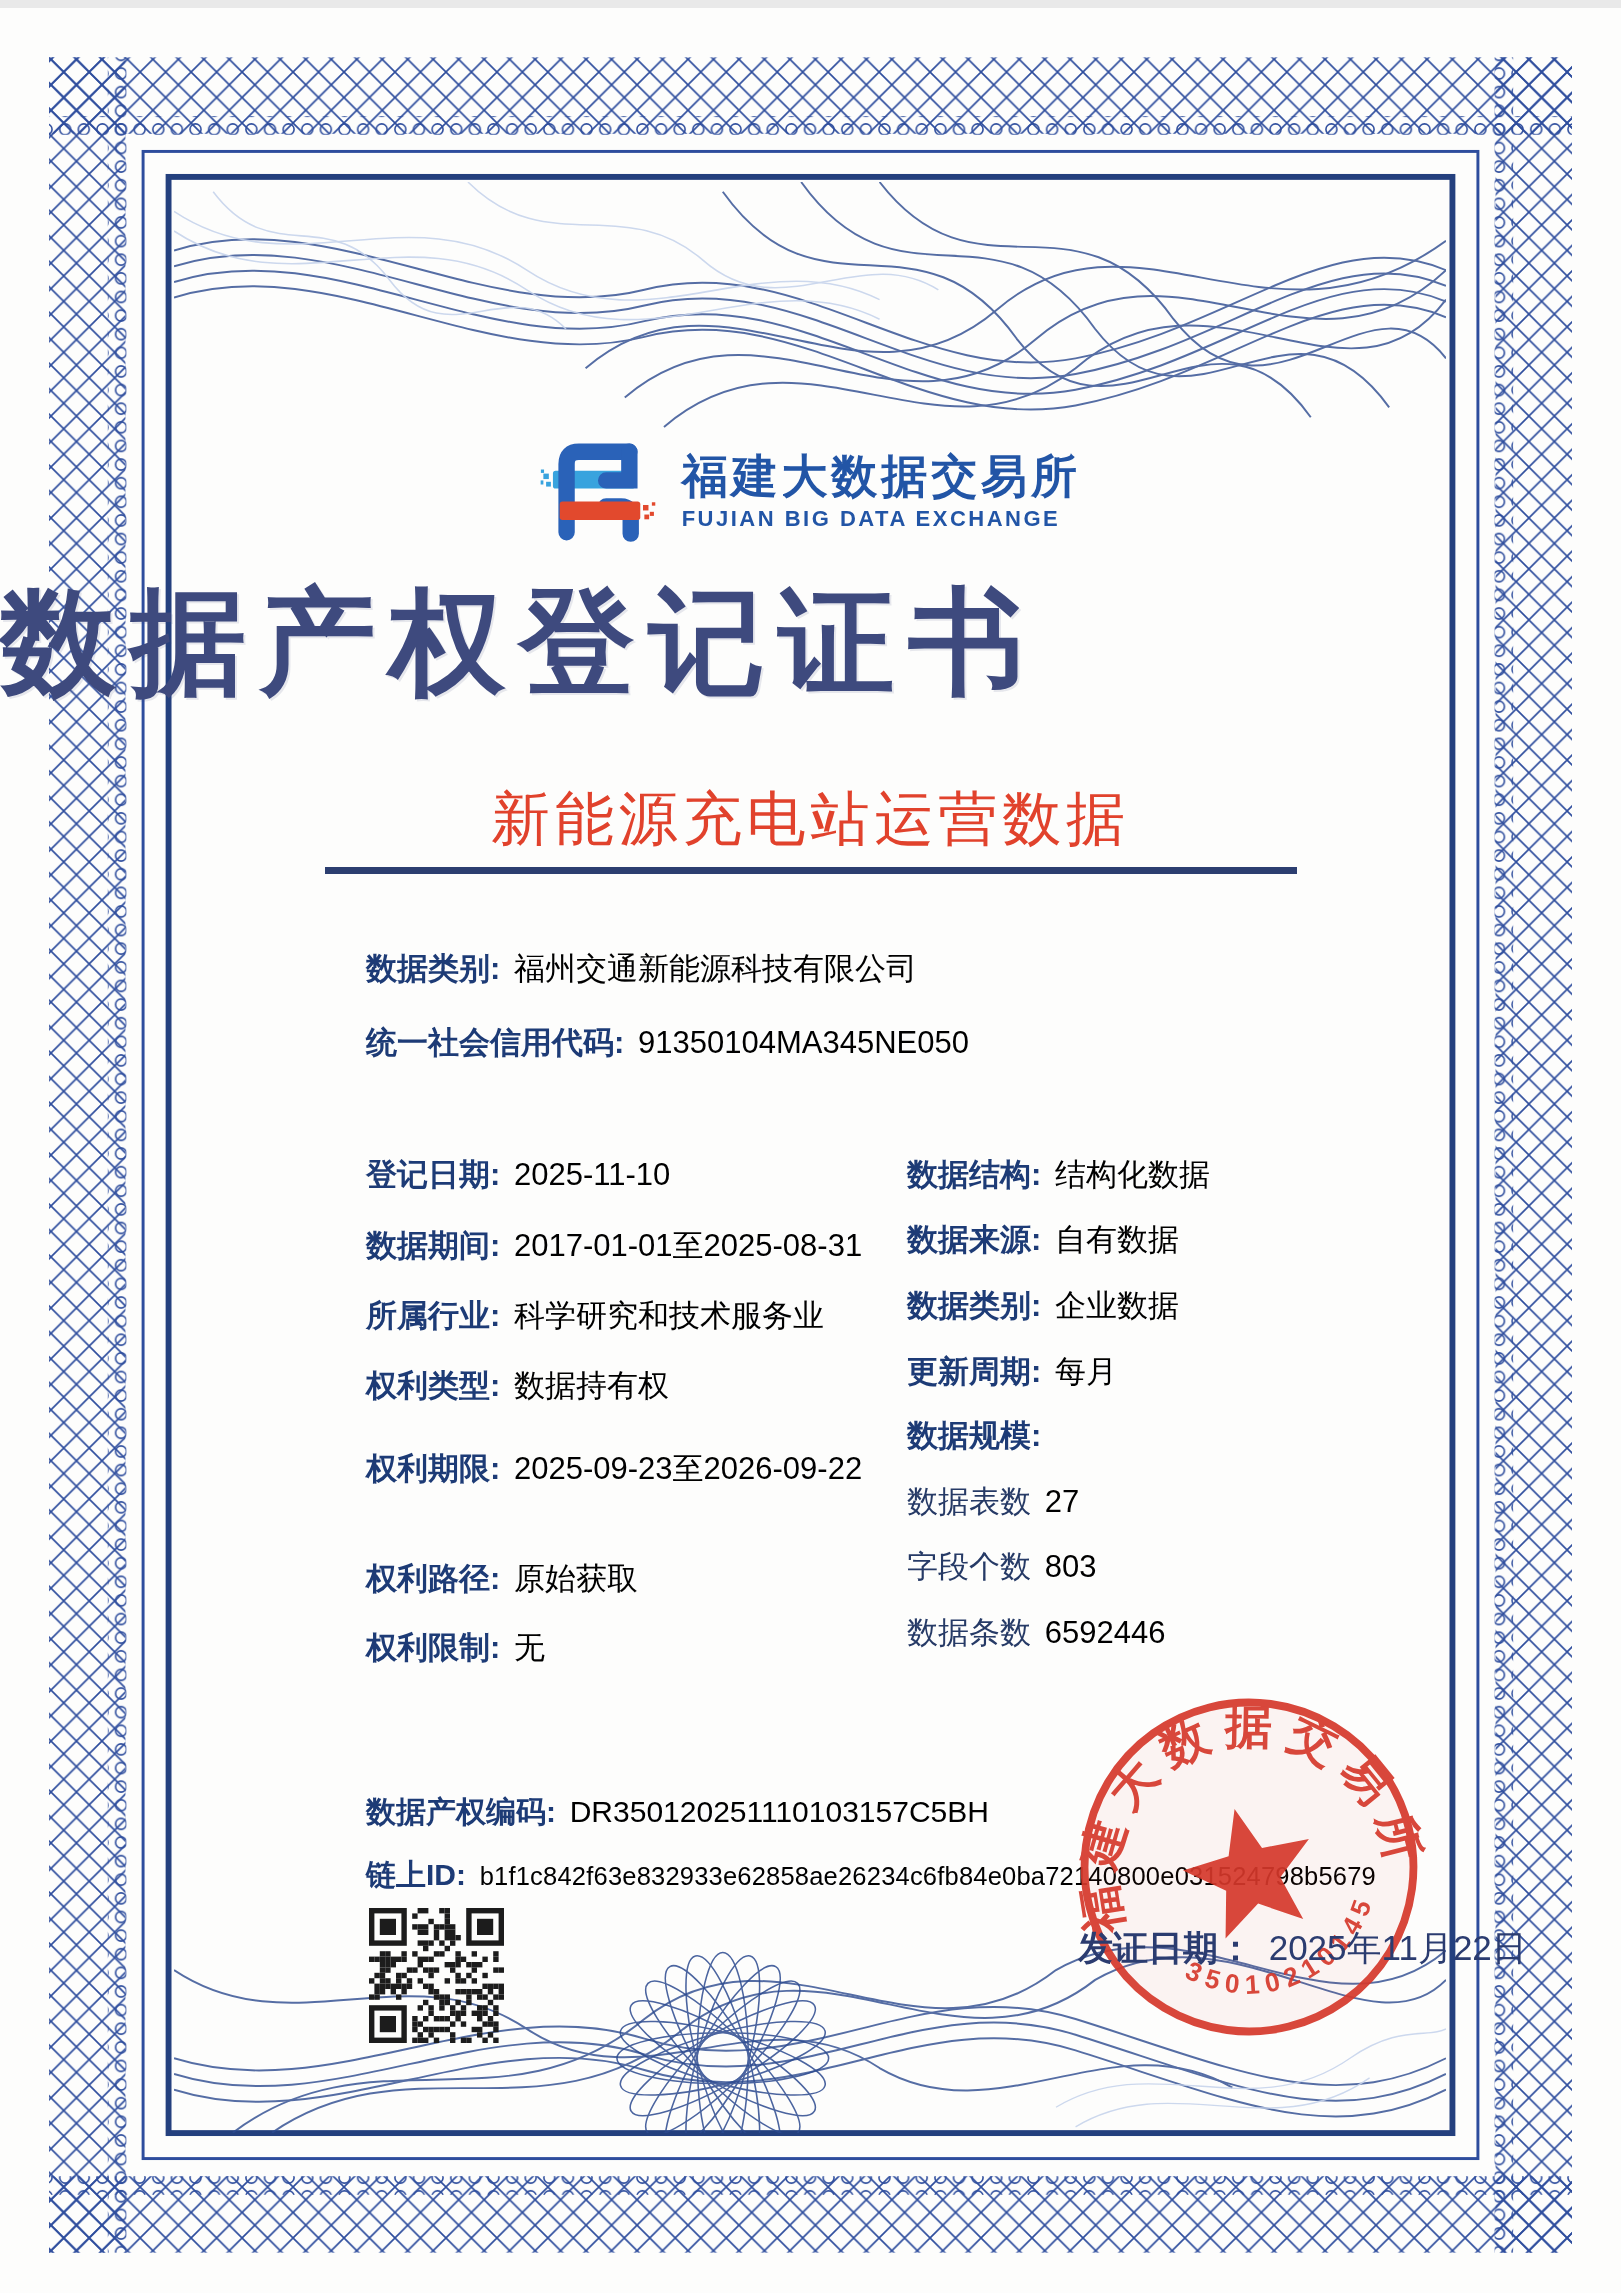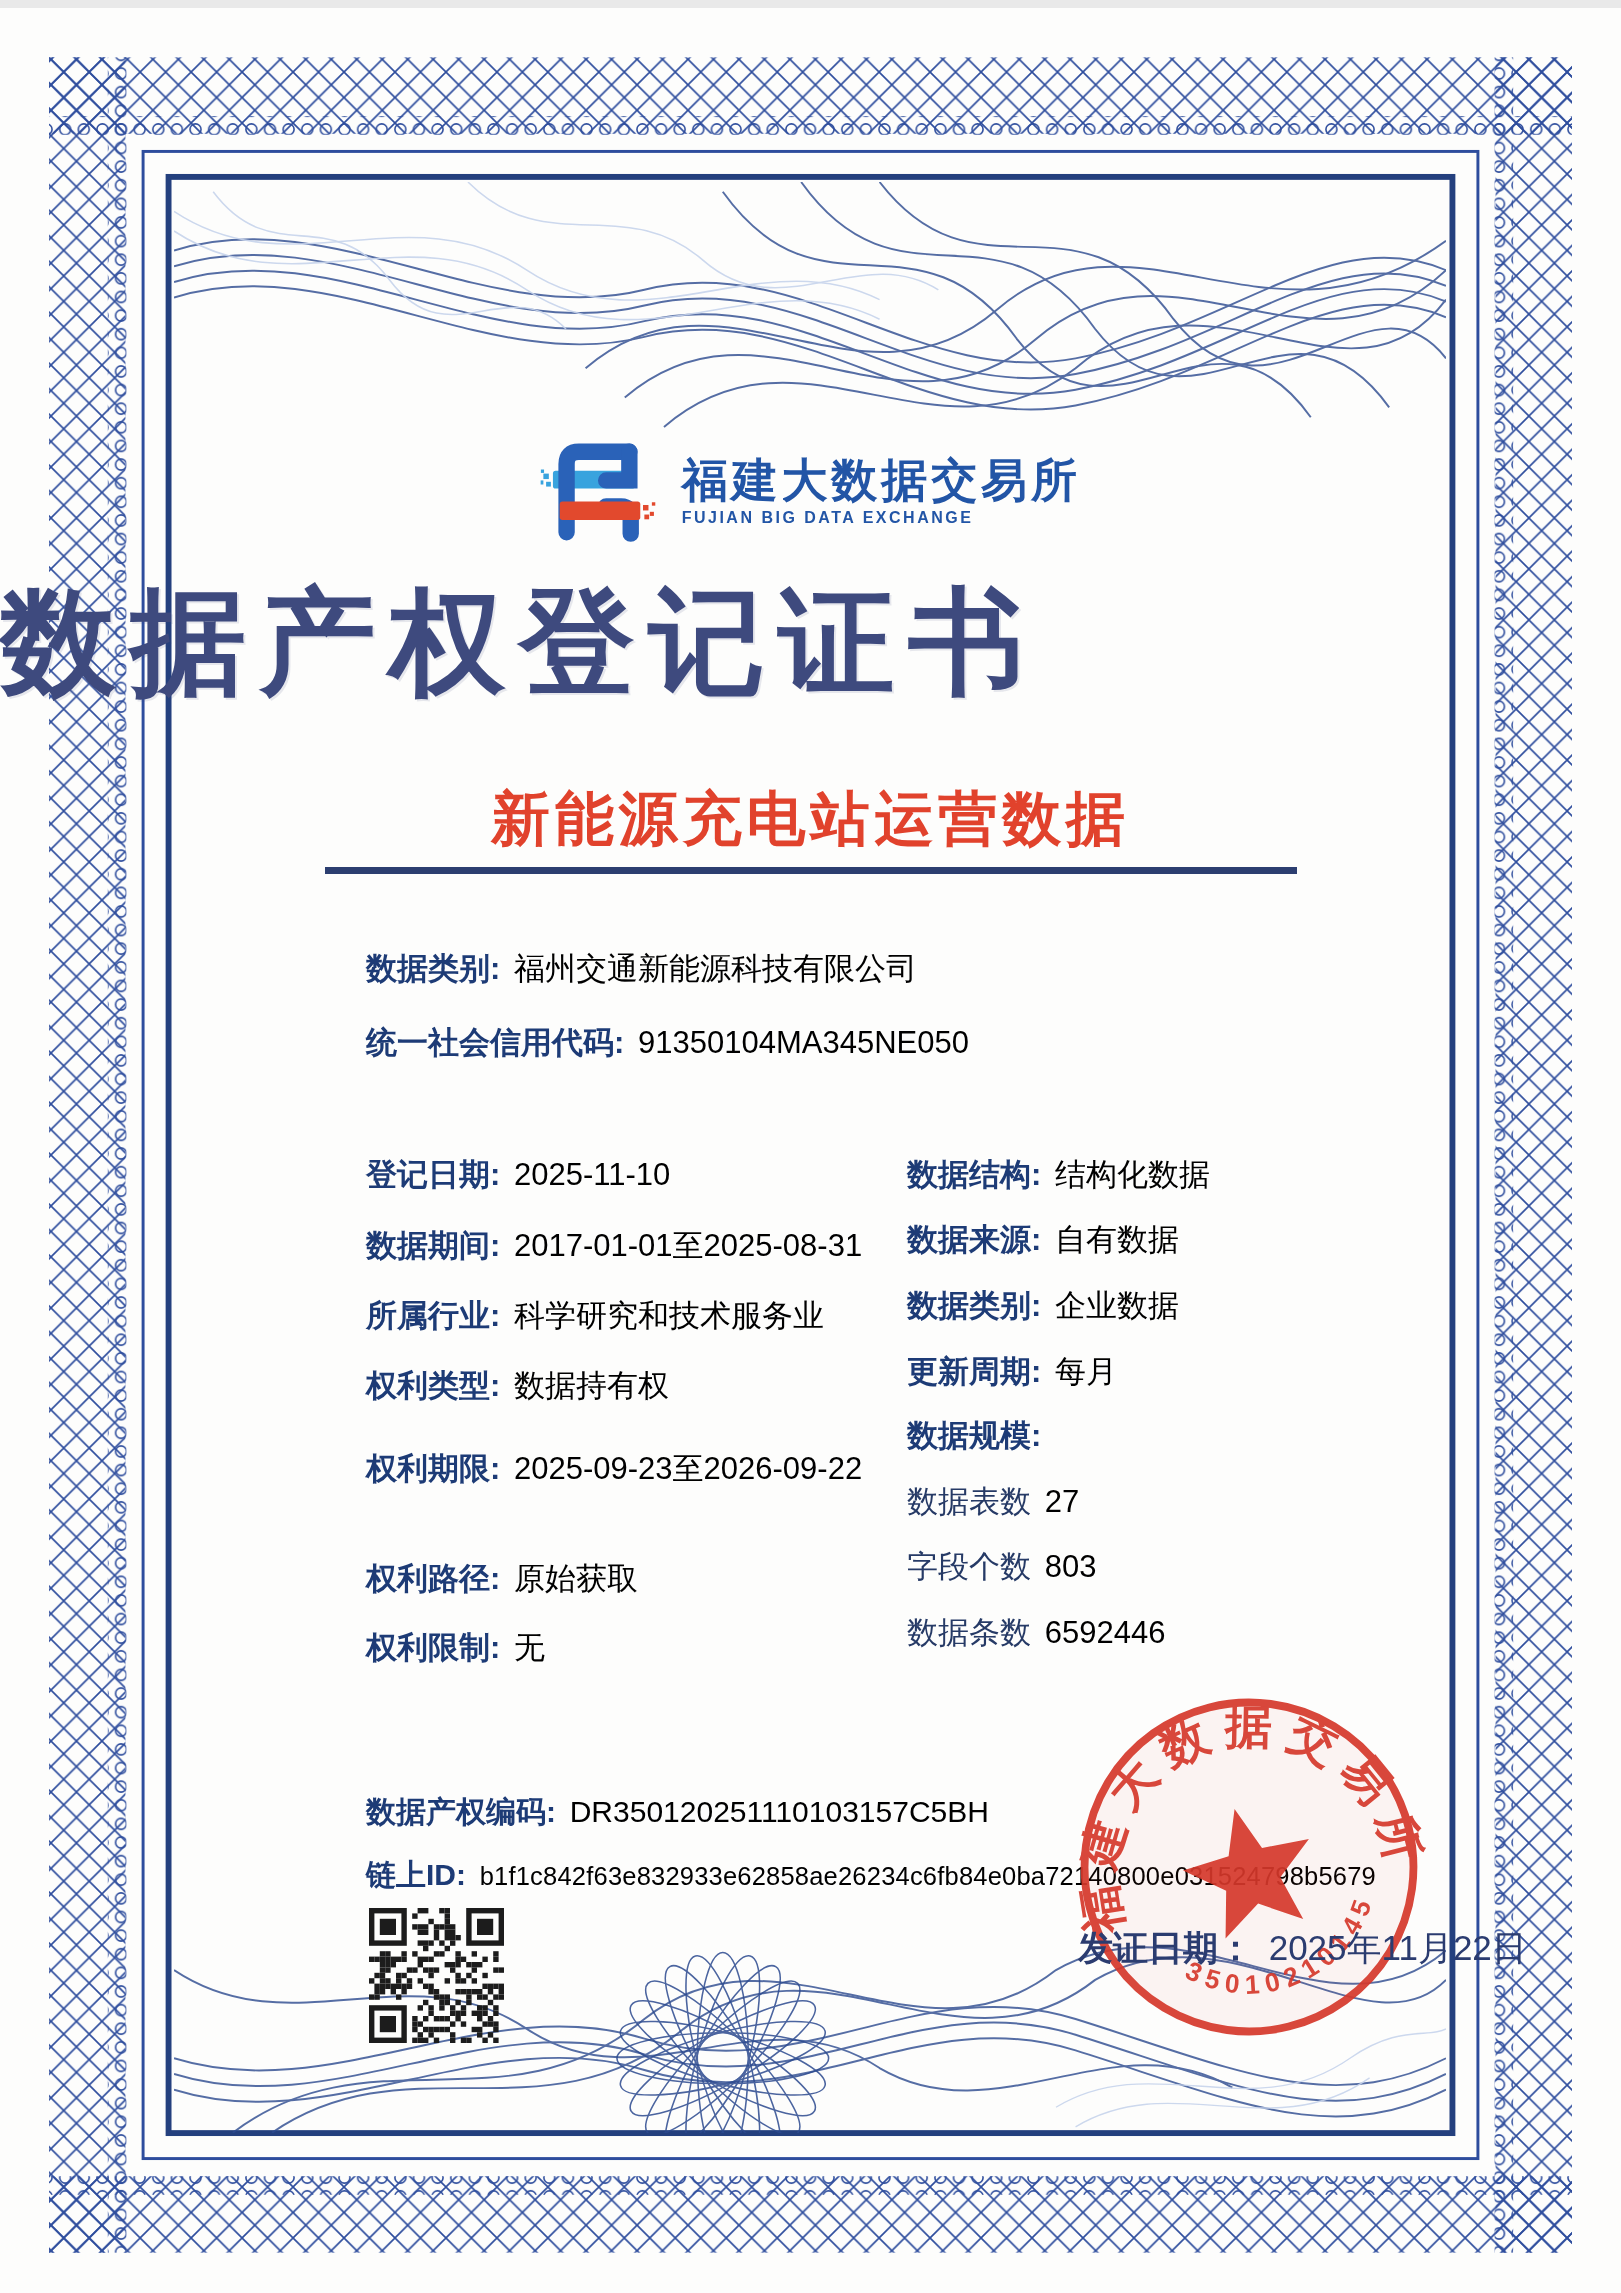--- a/index.html
+++ b/index.html
@@ -9,29 +9,29 @@
     font-family:"Liberation Sans",sans-serif;color:#24365f;
   }
   svg{display:block}
   .abs{position:absolute}
 
   
   .logo{position:absolute;top:423px;left:50%;transform:translateX(-50%);
         display:flex;align-items:center;gap:25.5px;z-index:3}
   .logo-text{display:flex;flex-direction:column;line-height:1.05}
   .logo-cn{font-size:46px;font-weight:bold;color:#2255a6;letter-spacing:3.9px}
-  .logo-en{font-size:16px;font-weight:bold;color:#2255a6;letter-spacing:2.5px;margin-top:5.9px}
+  .logo-en{font-size:22px;font-weight:bold;color:#2255a6;letter-spacing:2.5px;margin-top:5.9px}
 
   
   .title{position:absolute;top:557px;left:0;width:100%;
          font-family:"DejaVu Serif","Liberation Serif",serif;
          font-size:116px;font-weight:bold;color:#3e4a7e;letter-spacing:13.7px;
          text-shadow:2px 2px 0 rgba(62,74,126,.12);z-index:3;white-space:nowrap}
   .subtitle{position:absolute;top:772px;left:0;width:100%;text-align:center;
-         font-size:59px;font-weight:bold;color:#e1422c;letter-spacing:4.9px;z-index:3}
+         font-size:59px;font-weight:normal;color:#e1422c;letter-spacing:4.9px;z-index:3}
   .divider{position:absolute;top:859px;left:325px;width:972px;height:6.9px;
          background:#2c3e70;z-index:3}
 
   
   .row{position:absolute;display:flex;align-items:flex-start;gap:13.7px;
        font-size:31px;line-height:39px;z-index:3}
   .lbl{font-weight:bold;color:#1d3b76;white-space:nowrap}
   .val{color:#000000}
   .wrapv{max-width:365px;word-break:break-all}
   .plain .lbl{font-weight:normal;color:#263a66}

